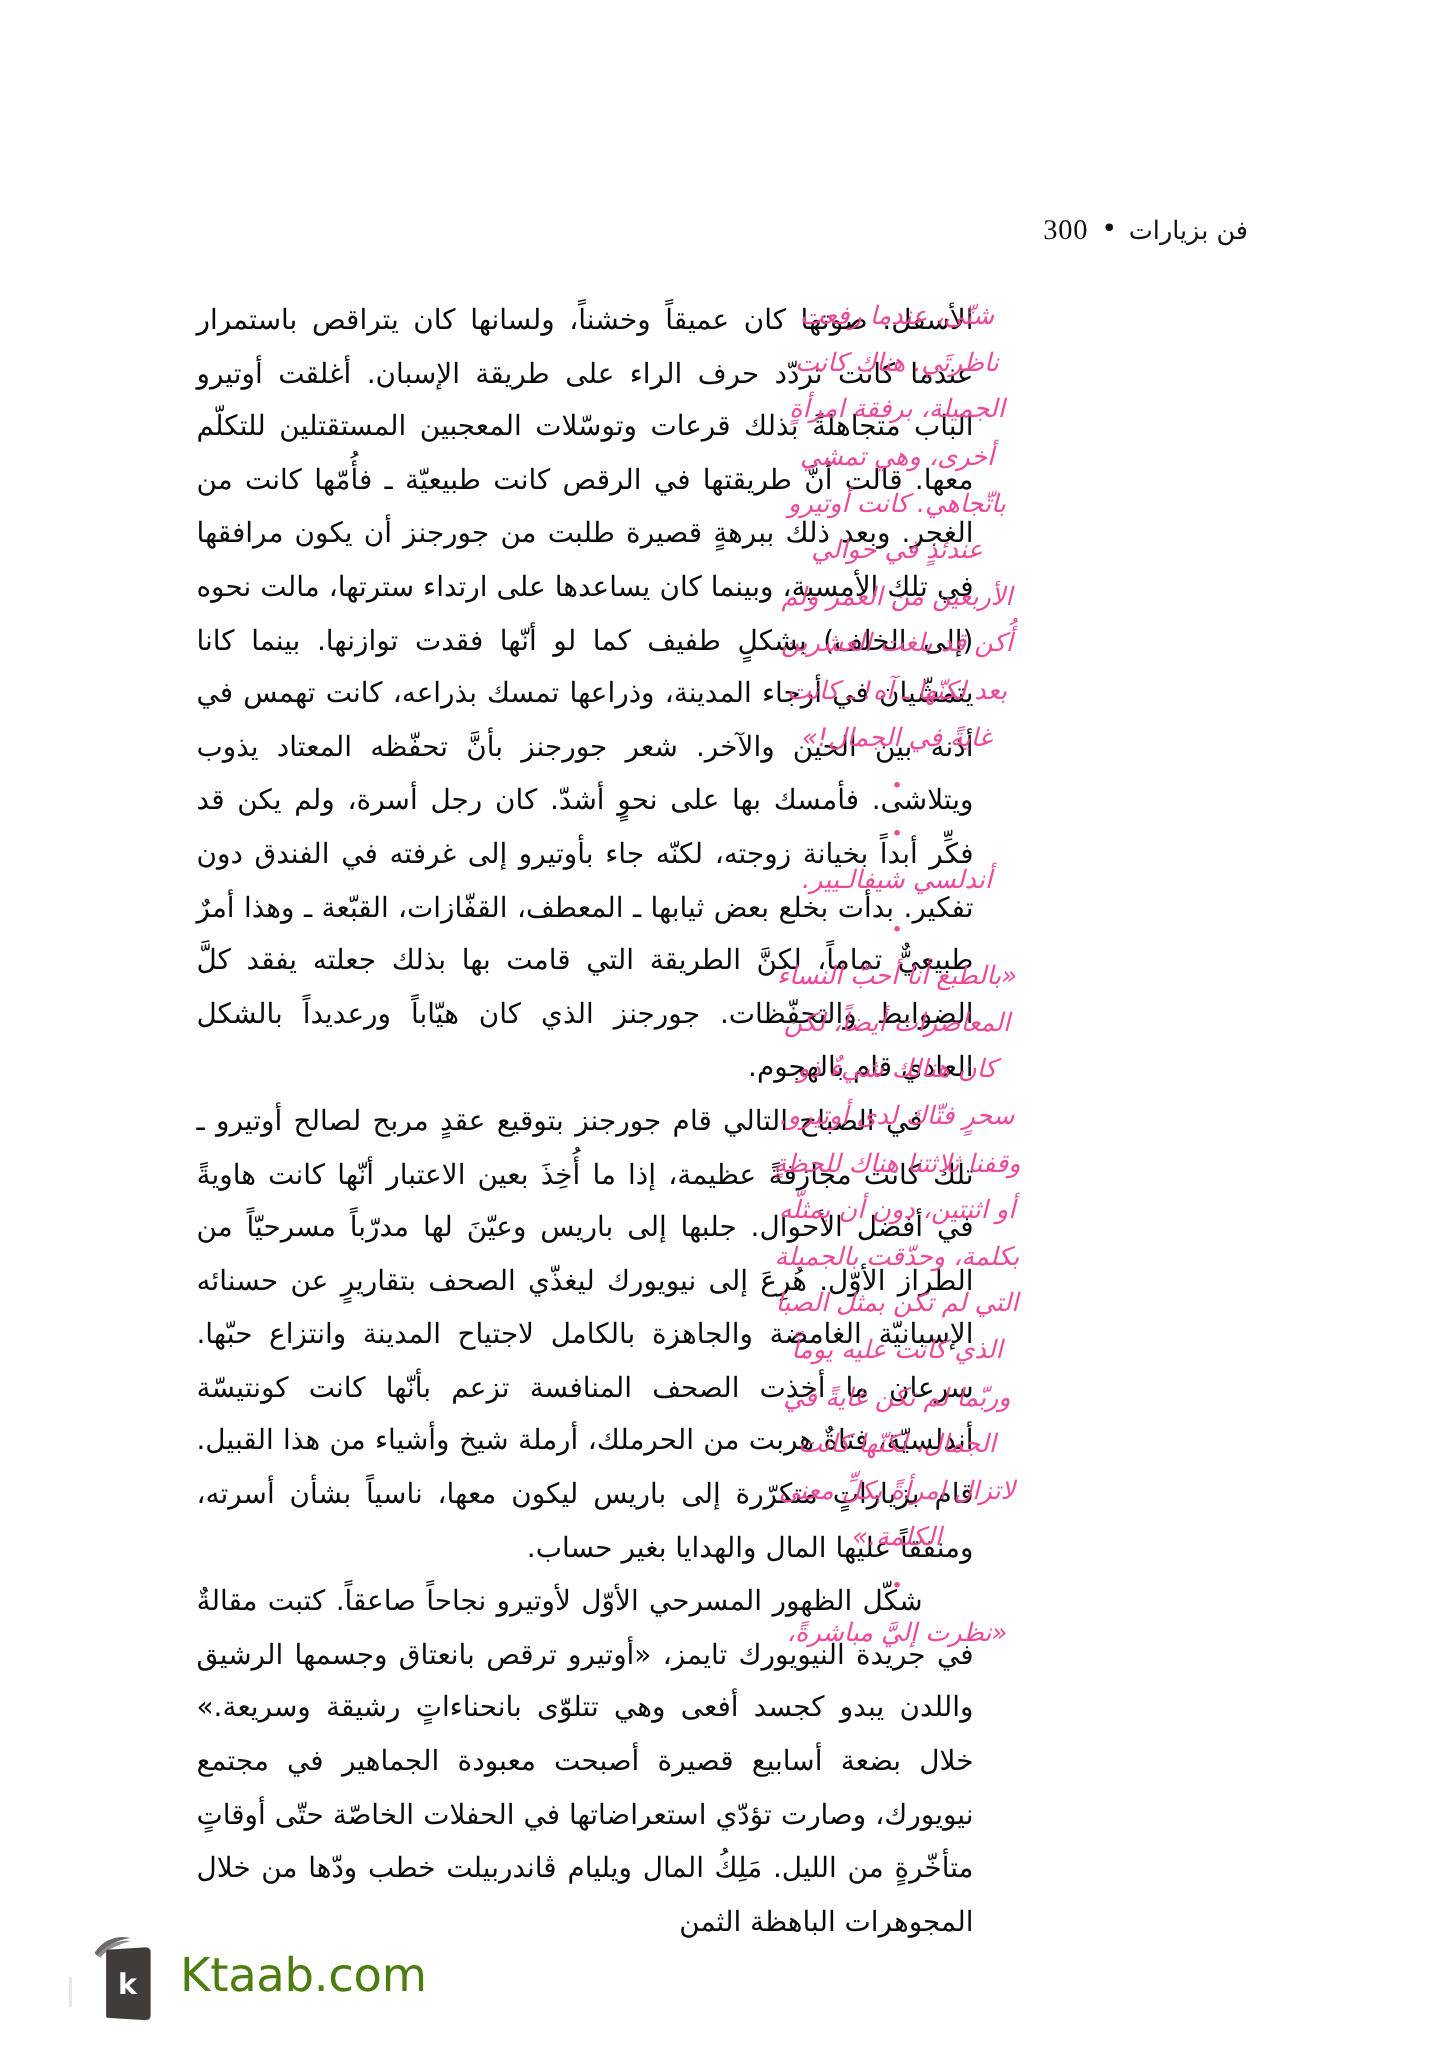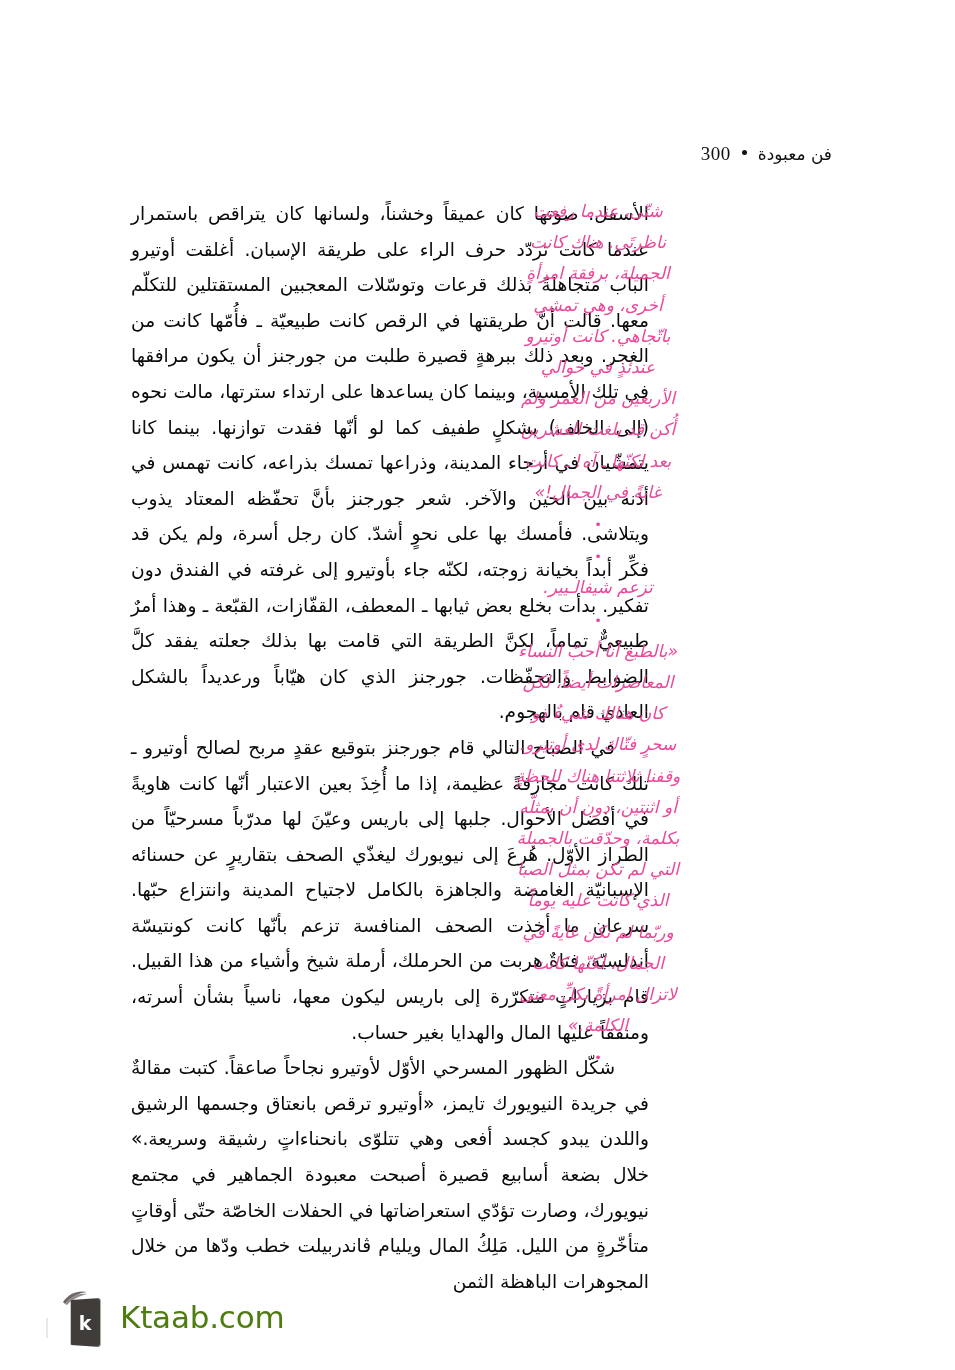--- a/index.html
+++ b/index.html
@@ -189,41 +189,42 @@
     height: 20px;
     background: #e8e8e8;
   }
 </style>
 </head>
 <body>
 
 <div class="page">
 
   <div class="running-head">
-    <span class="rh-title">فن معبودة</span>
+    <span class="rh-title">فن بزيارات</span>
     <span class="rh-dot"></span>
     <span class="rh-folio">300</span>
   </div>
 
   <div class="body-area">
 
     <div class="main-col">
       <p>الأسفل. صوتها كان عميقاً وخشناً، ولسانها كان يتراقص باستمرار عندما كانت تردّد حرف الراء على طريقة الإسبان. أغلقت أوتيرو الباب متجاهلةً بذلك قرعات وتوسّلات المعجبين المستقتلين للتكلّم معها. قالت أنَّ طريقتها في الرقص كانت طبيعيّة ـ فأُمّها كانت من الغجر. وبعد ذلك ببرهةٍ قصيرة طلبت من جورجنز أن يكون مرافقها في تلك الأمسية، وبينما كان يساعدها على ارتداء سترتها، مالت نحوه (إلى الخلف) بشكلٍ طفيف كما لو أنّها فقدت توازنها. بينما كانا يتمشّيان في أرجاء المدينة، وذراعها تمسك بذراعه، كانت تهمس في أذنه بين الحين والآخر. شعر جورجنز بأنَّ تحفّظه المعتاد يذوب ويتلاشى. فأمسك بها على نحوٍ أشدّ. كان رجل أسرة، ولم يكن قد فكِّر أبداً بخيانة زوجته، لكنّه جاء بأوتيرو إلى غرفته في الفندق دون تفكير. بدأت بخلع بعض ثيابها ـ المعطف، القفّازات، القبّعة ـ وهذا أمرٌ طبيعيٌّ تماماً، لكنَّ الطريقة التي قامت بها بذلك جعلته يفقد كلَّ الضوابط والتحفّظات. جورجنز الذي كان هيّاباً ورعديداً بالشكل العادي قام بالهجوم.</p>
       <p class="indent">في الصباح التالي قام جورجنز بتوقيع عقدٍ مربح لصالح أوتيرو ـ تلك كانت مجازفةً عظيمة، إذا ما أُخِذَ بعين الاعتبار أنّها كانت هاويةً في أفضل الأحوال. جلبها إلى باريس وعيّنَ لها مدرّباً مسرحيّاً من الطراز الأوّل. هُرِعَ إلى نيويورك ليغذّي الصحف بتقاريرٍ عن حسنائه الإسبانيّة الغامضة والجاهزة بالكامل لاجتياح المدينة وانتزاع حبّها. سرعان ما أخذت الصحف المنافسة تزعم بأنّها كانت كونتيسّة أندلسيّة، فتاةٌ هربت من الحرملك، أرملة شيخ وأشياء من هذا القبيل. قام بزياراتٍ متكرّرة إلى باريس ليكون معها، ناسياً بشأن أسرته، ومنفقاً عليها المال والهدايا بغير حساب.</p>
       <p class="indent">شكّل الظهور المسرحي الأوّل لأوتيرو نجاحاً صاعقاً. كتبت مقالةٌ في <span class="emph">جريدة النيويورك تايمز</span>، «أوتيرو ترقص بانعتاق وجسمها الرشيق واللدن يبدو كجسد أفعى وهي تتلوّى بانحناءاتٍ رشيقة وسريعة.» خلال بضعة أسابيع قصيرة أصبحت معبودة الجماهير في مجتمع نيويورك، وصارت تؤدّي استعراضاتها في الحفلات الخاصّة حتّى أوقاتٍ متأخّرةٍ من الليل. مَلِكُ المال ويليام ڤاندربيلت خطب ودّها من خلال المجوهرات الباهظة الثمن</p>
     </div>
 
     <div class="margin-col">
       <p>شتّى، عندما رفعت ناظرتَي. هناك كانت الجميلة، برفقة امرأةٍ أخرى، وهي تمشي باتّجاهي. كانت أوتيرو عندئذٍ في حوالي الأربعين من العمر ولم أُكن قد بلغت العشرين بعد لكنّها ـ آه! ـ كانت غايةً في الجمال!»</p>
       <span class="sep"></span>
       <span class="sep"></span>
-      <p>تزعم شيفالـيير.</p>
+      <p>أندلسي شيفالـيير.</p>
       <span class="sep"></span>
       <p>«بالطبع أنا أحبّ النساء المعاصرات أيضاً، لكن كان هنالك شيءٌ ذو سحرٍ فتّاك لدى أوتيرو. وقفنا ثلاثتنا هناك للحظةٍ أو اثنتين، دون أن بمثلّه بكلمة، وحدّقت بالجميلة التي لم تكن بمثل الصبا الذي كانت عليه يوماً وربّما لم تكن غايةً في الجمال، لكنّها كانت لاتزال امرأةً بكلِّ معنى الكلمة.»</p>
       <span class="sep"></span>
+      <p>«نظرت إليَّ مباشرةً،</p>
     </div>
 
   </div>
 
   <div class="wm-tick"></div>
 
   <div class="watermark">
     <span class="wm-book">
       <svg class="pages" viewBox="0 0 26 16" xmlns="http://www.w3.org/2000/svg" aria-hidden="true">
         <path d="M1 12 C7 3, 16 0, 25 2 C17 3, 9 7, 3 14 Z" fill="#6f6a67"></path>

